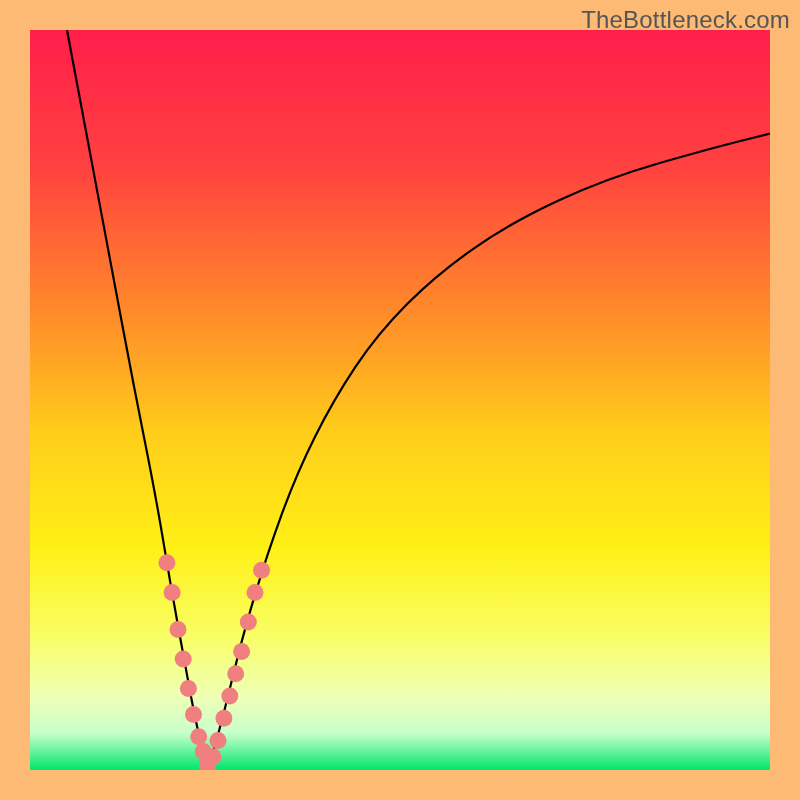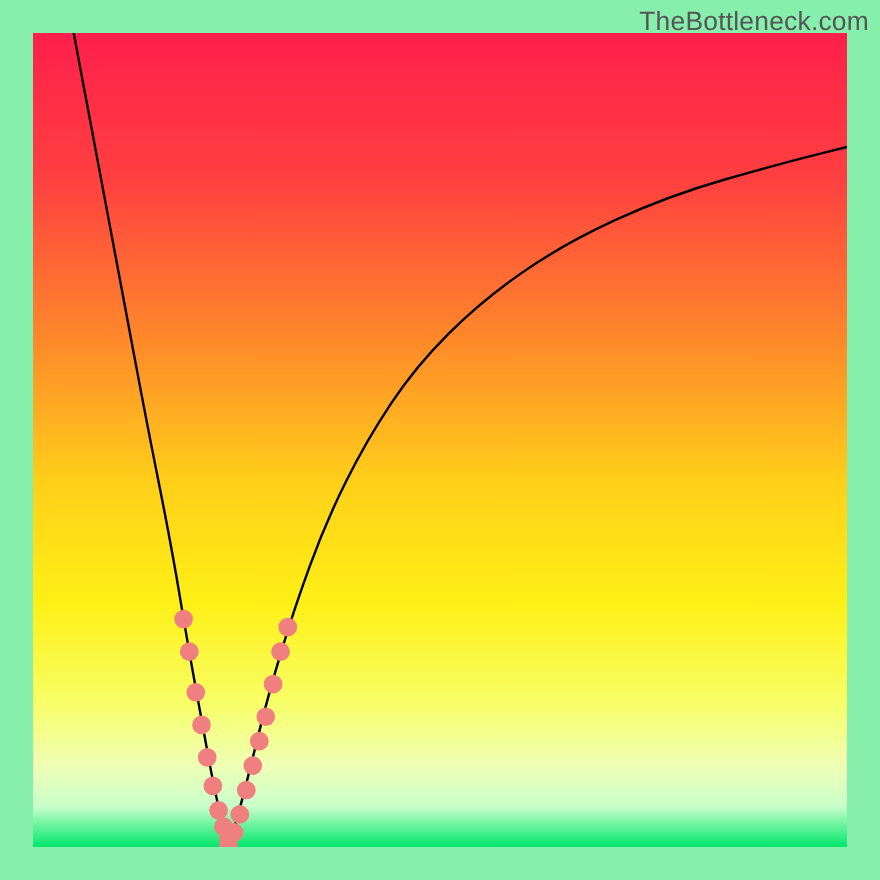--- a/index.html
+++ b/index.html
@@ -7,21 +7,21 @@
     padding: 0;
     width: 800px;
     height: 800px;
     overflow: hidden;
     background: #000;
     font-family: Arial, Helvetica, sans-serif;
   }
   .frame {
     position: absolute;
     inset: 0;
-    background: #86efac;
+    background: #fdba74;
   }
   .plot {
     position: absolute;
     left: 30px;
     top: 30px;
     width: 740px;
     height: 740px;
     overflow: hidden;
   }
   .watermark {

